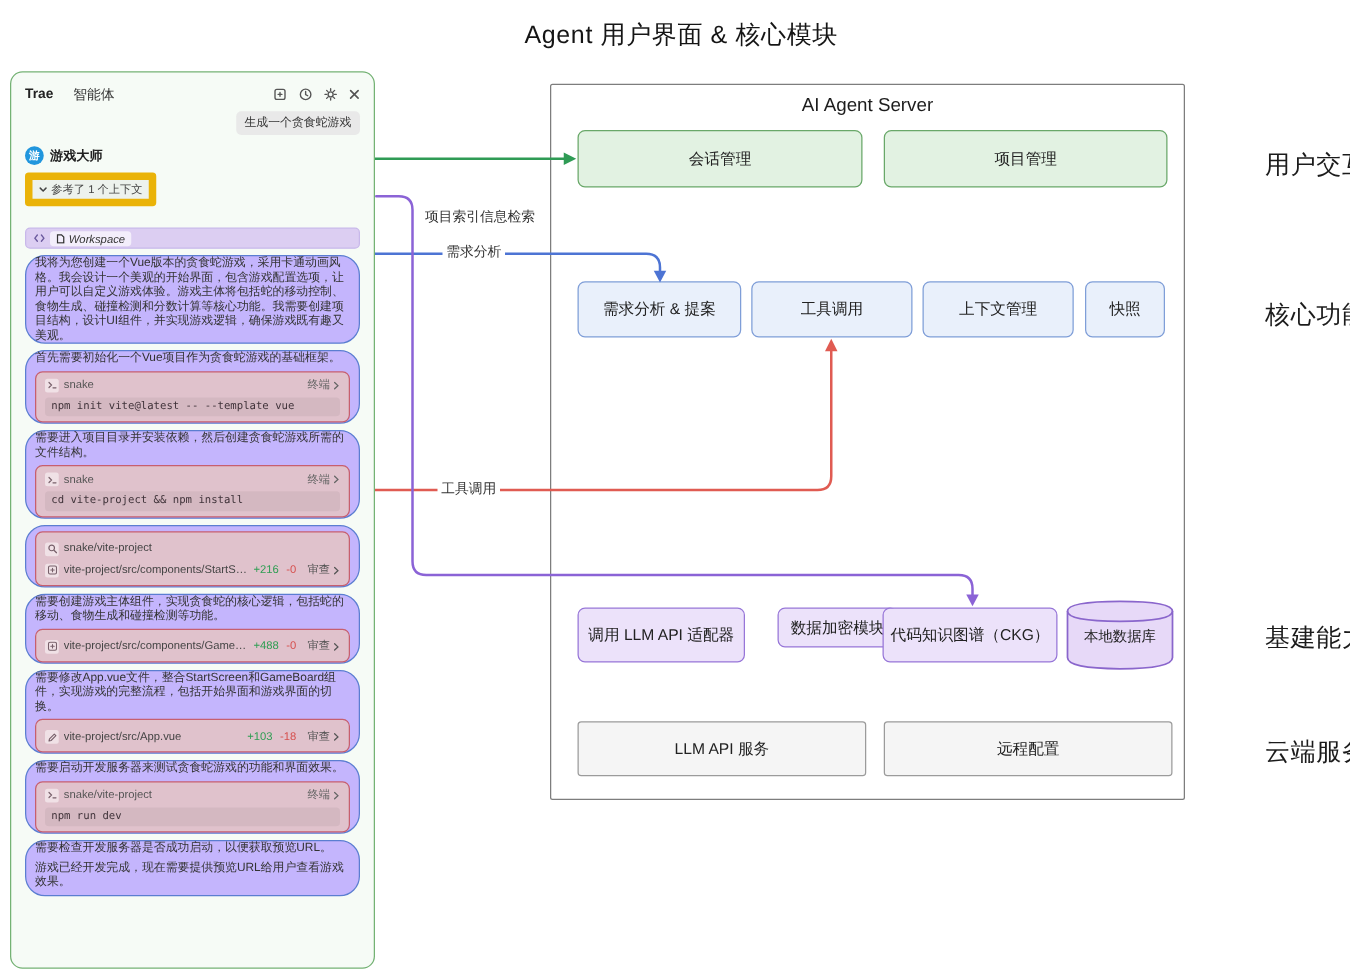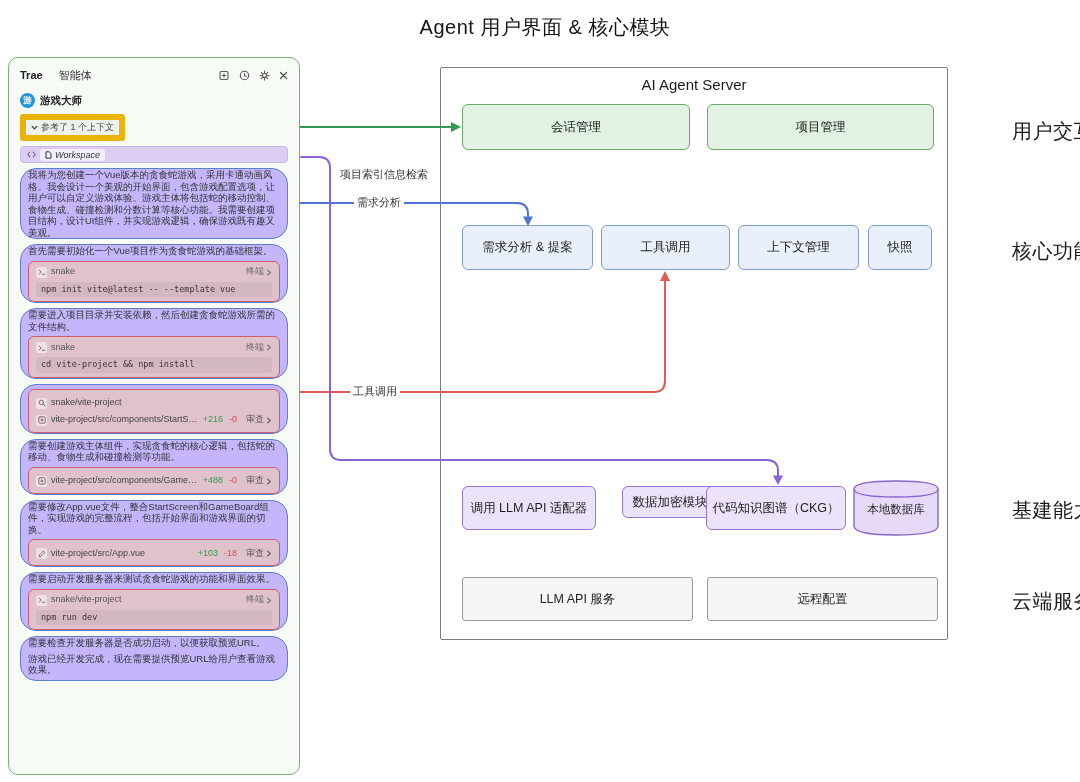--- a/index.html
+++ b/index.html
@@ -43,21 +43,21 @@
   .hicons { display:flex; gap:9px; color:#555; align-items:center; }
   .chip-row { display:flex; justify-content:flex-end; margin-top:5px; }
   .sug-chip { background:#e9e9e9; border-radius:4px; padding:3px 7px; font-size:9.5px; color:#333; }
   .agent-row { display:flex; align-items:center; margin-top:9px; gap:5px; }
   .avatar { width:15px; height:15px; border-radius:50%; background:#2196dd; color:#fff;
     font-size:8.5px; font-weight:bold; display:flex; align-items:center; justify-content:center; }
   .agent-name { font-size:10.5px; font-weight:bold; color:#222; }
   .ctx-row { margin-top:6px; }
   .ctx-chip { display:inline-flex; align-items:center; gap:3px; font-size:9px; color:#444;
     background:rgba(0,0,0,0.035); border:6px solid #eab308; border-radius:3px; padding:1px 5px; }
-  .ws-bar { margin-top:5px; background:#dccef2; border:1px solid #c8b8ea; border-radius:4px;
+  .ws-bar { margin-top:17px; background:#dccef2; border:1px solid #c8b8ea; border-radius:4px;
     height:17px; display:flex; align-items:center; padding:0 6px; gap:4px; color:#6b5a9e; }
   .ws-chip { display:inline-flex; align-items:center; gap:3px; background:rgba(255,255,255,0.65);
     border-radius:3px; padding:1px 5px; font-size:9px; color:#333; font-style:italic; }
   .bubble { margin-top:5px; background:#c4b5fd; border:1.2px solid #5b7ed1; border-radius:16px;
     padding:0 7px; font-size:9.5px; line-height:11.5px; color:#333; }
   .pinkbox { margin-top:4px; background:#e0c2cc; border:1.2px solid #c75f6f; border-radius:6px;
     padding:4px 7px; }
   .pb-head { display:flex; align-items:center; gap:4px; height:13px; }
   .pb-title { font-size:9px; color:#555; }
   .pb-action { display:flex; align-items:center; gap:2px; font-size:9px; color:#666; }
@@ -149,20 +149,23 @@
           </svg>
         </span>
       <span>
           <svg width="9" height="9" viewBox="0 0 9 9" stroke="currentColor" stroke-width="1.3" stroke-linecap="round">
             <path d="M1.5 1.5l6 6M7.5 1.5l-6 6"></path>
           </svg>
         </span>
     </span>
   </div>
 
+  <div class="chip-row">
+    <span class="sug-chip">生成一个贪食蛇游戏</span>
+  </div>
 
   <div class="agent-row">
     <span class="avatar">游</span>
     <span class="agent-name">游戏大师</span>
   </div>
 
   <div class="ctx-row">
     <span class="ctx-chip">
       <span>
           <svg width="7" height="7" viewBox="0 0 7 7" fill="none" stroke="currentColor" stroke-width="1.2" stroke-linecap="round">

